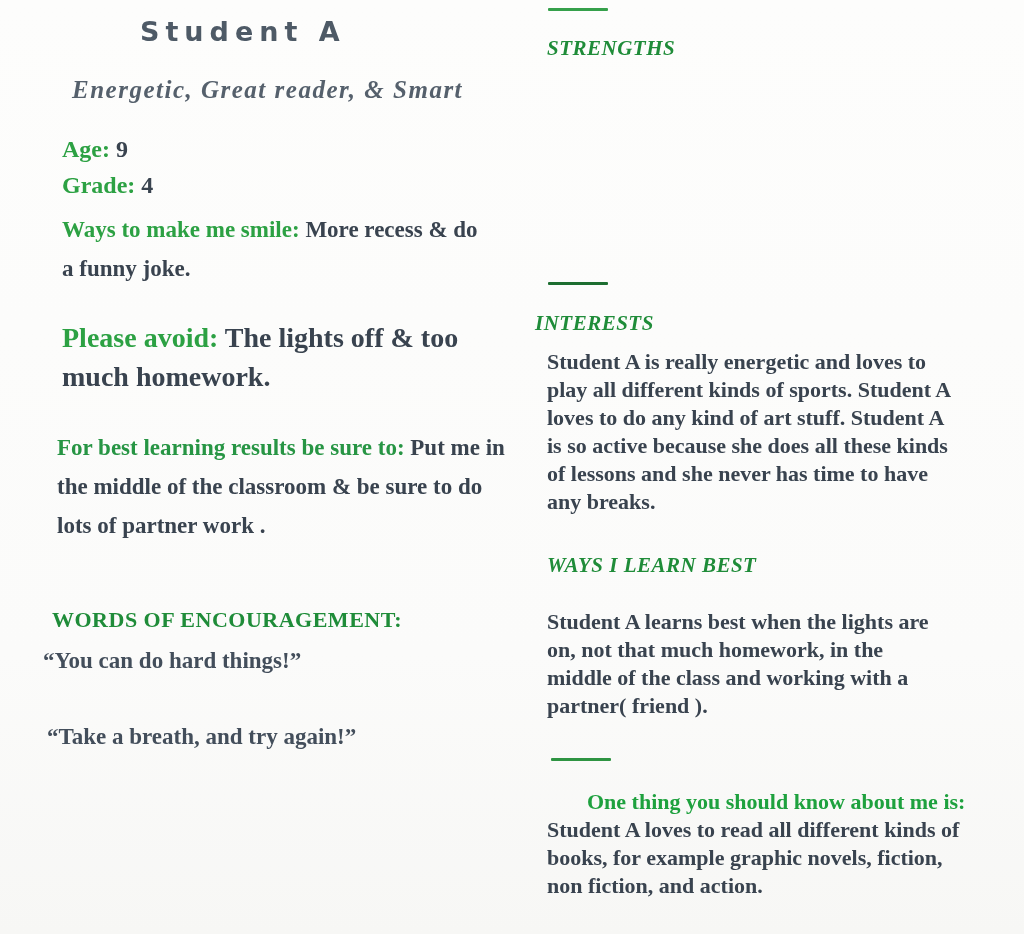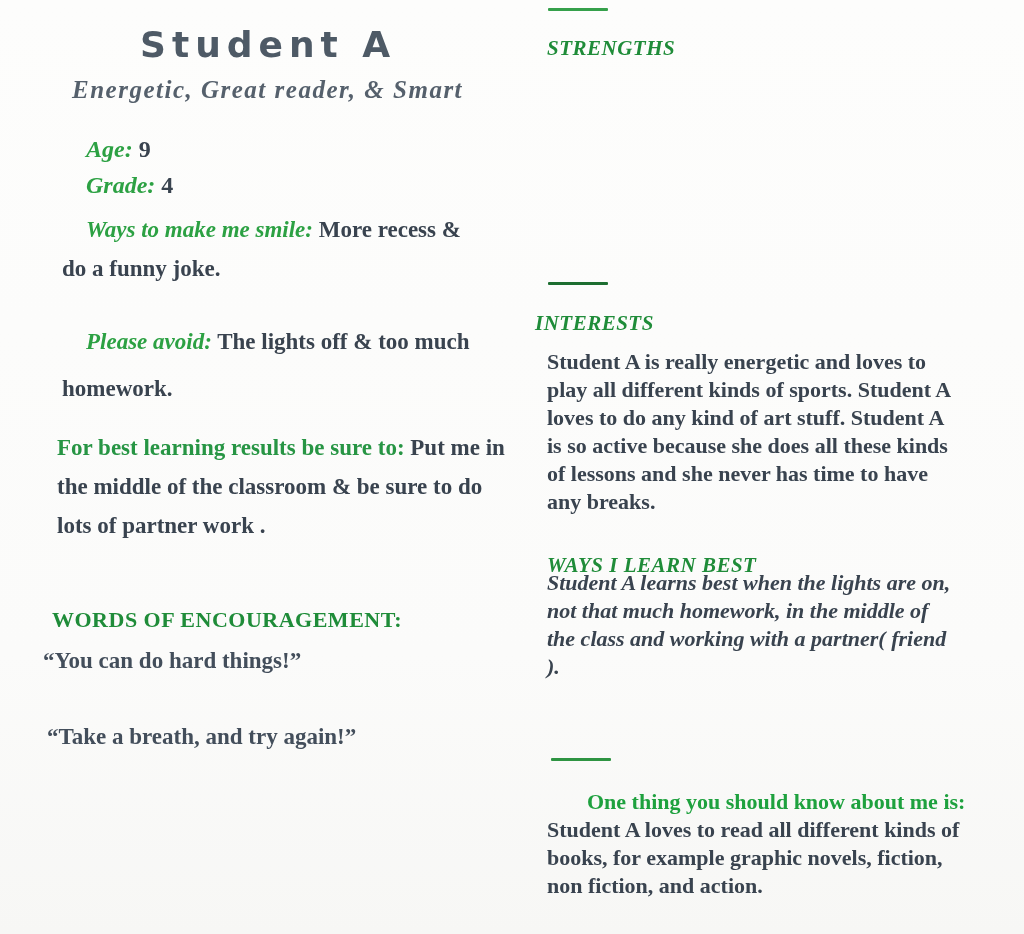--- a/index.html
+++ b/index.html
@@ -12,46 +12,44 @@
     position: relative;
     width: 1024px;
     height: 934px;
     background: linear-gradient(180deg, #fdfdfc 0%, #fbfbfa 70%, #f7f7f5 100%);
     overflow: hidden;
   }
   .abs { position: absolute; }
 
   
   .student-title {
-    left: 140px; top: 24px;
+    left: 140px; top: 16px;
     font-family: "DejaVu Sans", sans-serif;
-    font-size: 36px; font-weight: 600;
+    font-size: 27px; font-weight: 600;
     letter-spacing: 6px;
     color: #4e5a66;
   }
   .traits-line {
     left: 72px; top: 76px;
     font-family: "Liberation Serif", serif;
     font-style: italic; font-weight: 700;
     font-size: 25px;
     letter-spacing: 1.5px;
     color: #55606c;
   }
   .script-label {
     font-family: "Liberation Serif", serif;
-    font-style: italic;
     font-weight: 700;
     color: #2ca143;
-    margin-left: 24px;
   }
   .field-line { font-size: 24px; color: #39434f; font-weight: 700; }
   .field-age   { left: 62px; top: 136px; }
   .field-grade { left: 62px; top: 172px; }
   .field-smile { left: 62px; top: 210px; width: 422px; line-height: 39px; font-size: 23px; }
-  .field-avoid { left: 62px; top: 318px; width: 422px; line-height: 47px; font-size: 23px; }
+  .field-avoid { left: 62px; top: 318px; width: 422px; line-height: 39px; font-size: 28px; }
   .field-learn { left: 57px; top: 428px; width: 452px; line-height: 39px; font-size: 23px; }
   .serif-green-label {
     font-family: "Liberation Serif", serif;
     font-weight: 700;
     color: #279544;
   }
   .dark-text { color: #39434f; font-weight: 700; }
   .words-heading {
     left: 52px; top: 574px;
     font-size: 22px; font-weight: 700;
@@ -83,21 +81,21 @@
   .h-ways      { left: 547px; top: 553px; }
 
   .section-body {
     font-size: 22px; font-weight: 700;
     line-height: 28px;
     color: #39434f;
     width: 404px;
   }
   .p-strengths { left: 547px; top: 70px; }
   .p-interests { left: 547px; top: 348px; }
-  .p-ways      { left: 547px; top: 569px; font-style: italic; }
+  .p-ways      { left: 547px; top: 608px; }
   .p-onething  { left: 547px; top: 788px; width: 424px; }
   .inline-green {
     color: #1ea13e;
     font-weight: 700;
     margin-left: 40px;
   }
 </style>
 </head>
 <body>
 

